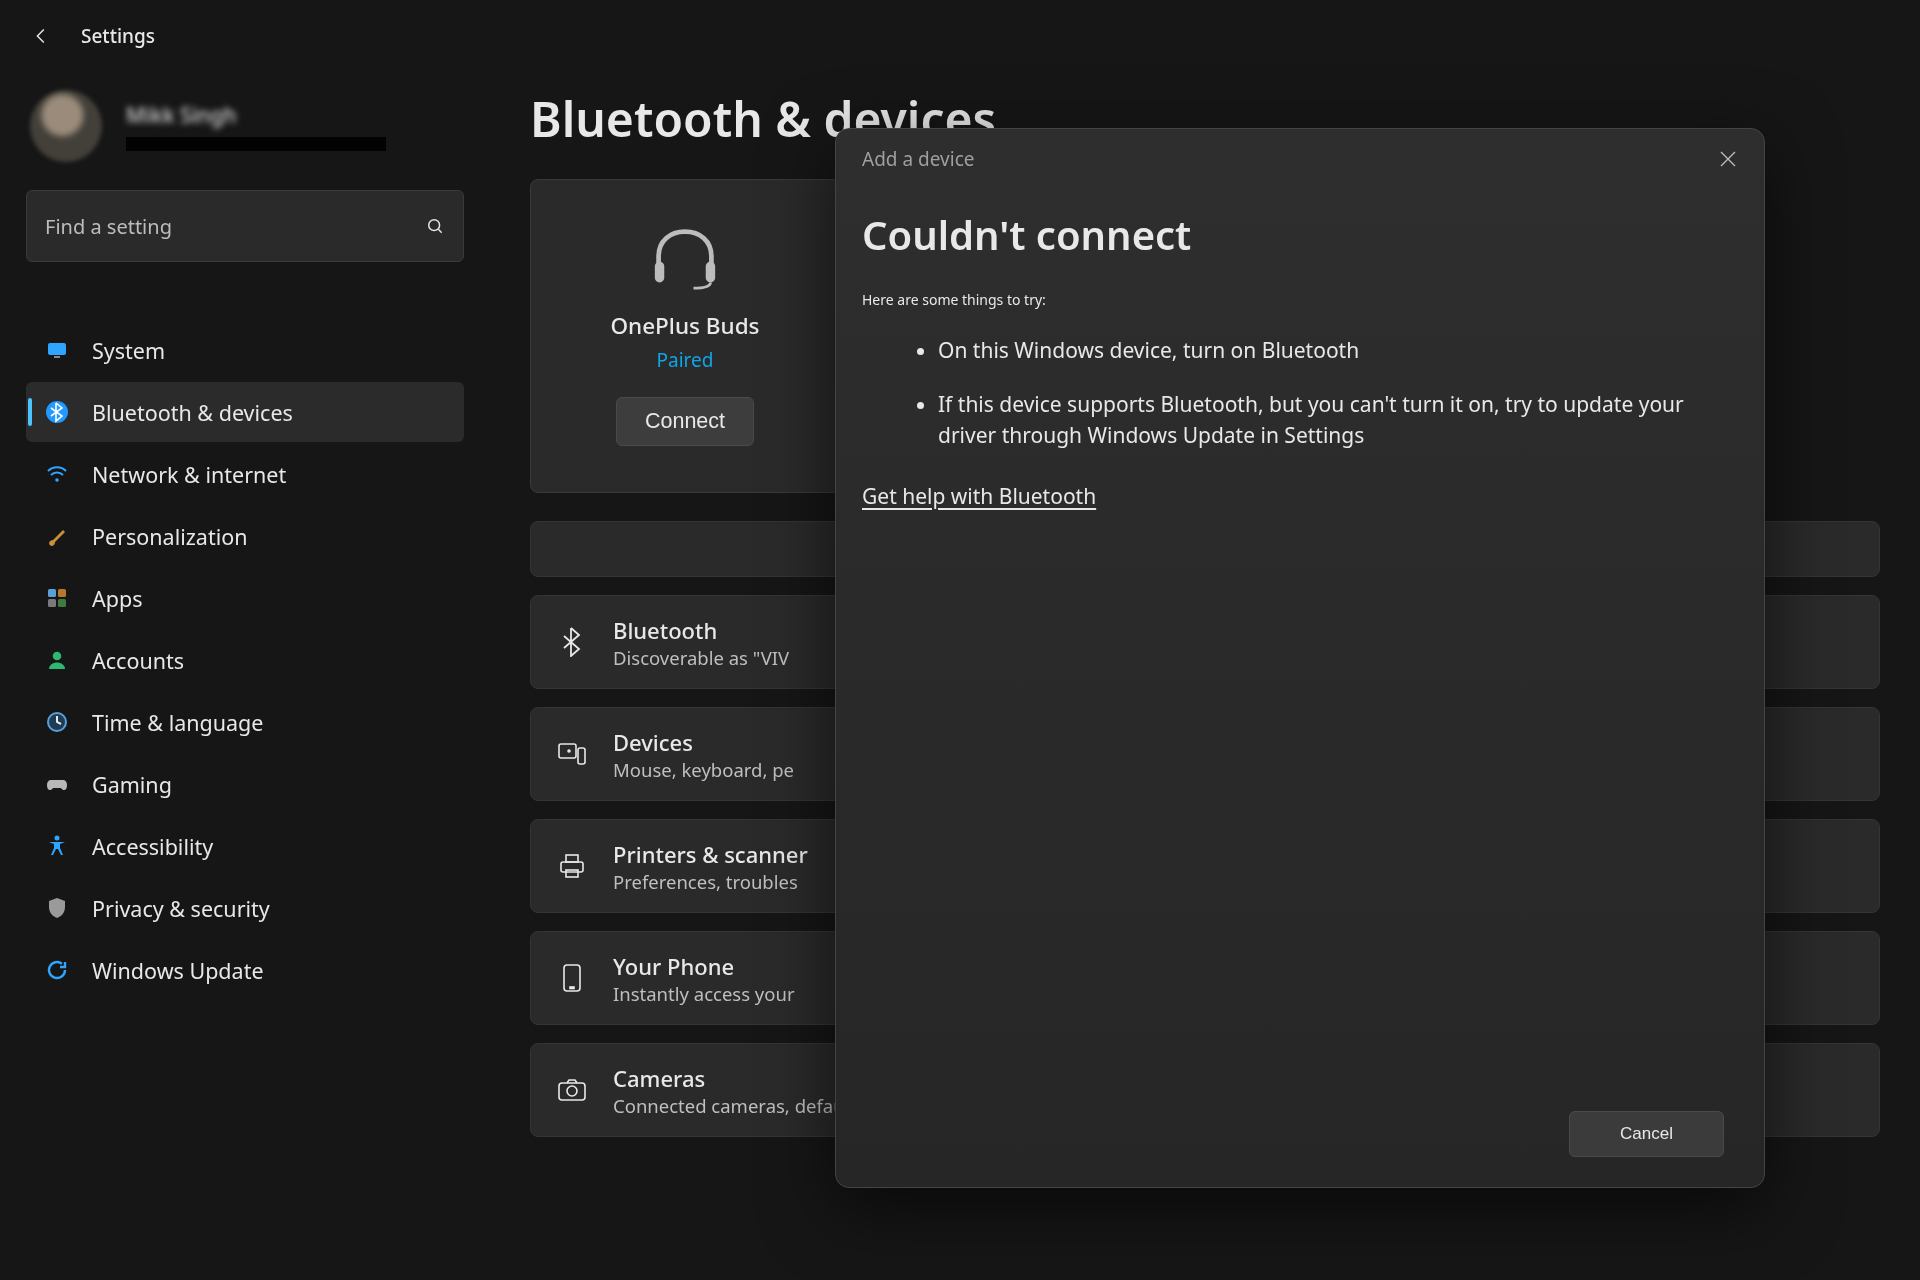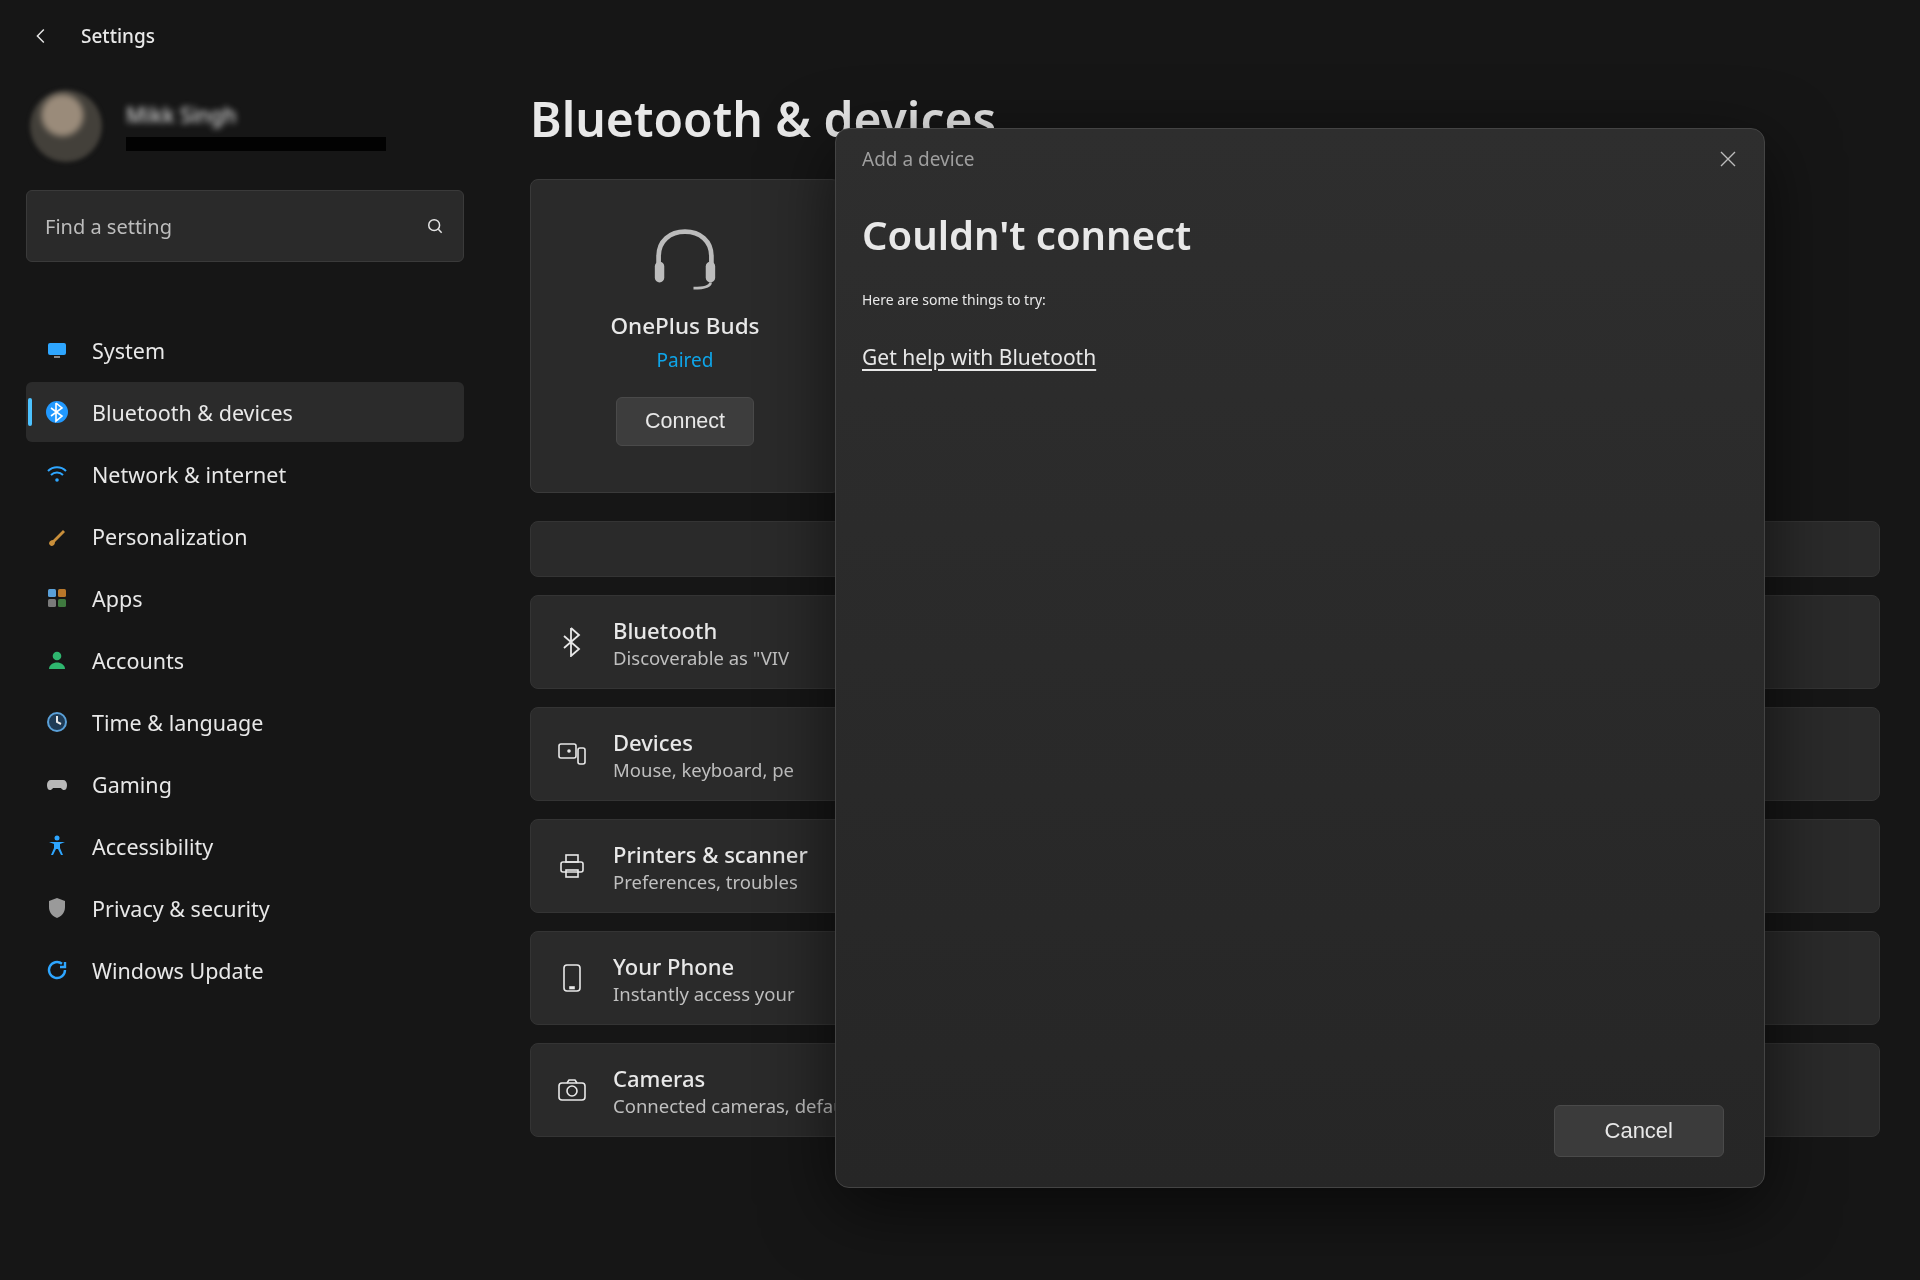--- a/index.html
+++ b/index.html
@@ -148,21 +148,21 @@
   .modal-body { padding: 14px 26px 0 26px; flex:1; }
   .modal-title { font-size:40px; font-weight:600; margin: 8px 0 28px 0; }
   .tips-intro { font-size:14px; margin-bottom: 26px; }
   .tips { padding-left: 76px; }
   .tips li { font-size:21px; line-height:1.5; margin-bottom: 22px; padding-right: 30px; }
   .help-link { font-size:21px; text-decoration: underline; text-underline-offset: 4px; display:inline-block; margin-top: 8px; cursor:pointer; }
   .modal-footer { display:flex; justify-content:flex-end; padding: 0 40px; }
   .cancel-btn {
     background:#3b3b3b; border:1px solid #4a4a4a;
     border-radius:6px; padding: 12px 50px;
-    font-size:22px; color:#e8e8e8; cursor:pointer;
+    font-size:17px; color:#e8e8e8; cursor:pointer;
   }
   svg { display:block; }
 </style>
 </head>
 <body>
 
 <div class="titlebar">
   <div class="back-btn">
     <svg width="22" height="22" viewBox="0 0 24 24" fill="none" stroke="#e5e5e5" stroke-width="1.6">
         <path d="M14 5 7 12l7 7"></path>
@@ -386,18 +386,22 @@
     <span class="crumb">Add a device</span>
     <span class="close-x">
       <svg width="18" height="18" viewBox="0 0 18 18" stroke="#bcbcbc" stroke-width="1.4">
           <path d="M2 2l14 14M16 2 2 16"></path>
         </svg>
     </span>
   </div>
   <div class="modal-body">
     <h2 class="modal-title">Couldn't connect</h2>
     <p class="tips-intro">Here are some things to try:</p>
+    <ul class="tips">
+      <li>On this Windows device, turn on Bluetooth</li>
+      <li>If this device supports Bluetooth, but you can't turn it on, try to update your driver through Windows Update in Settings</li>
+    </ul>
     <a class="help-link">Get help with Bluetooth</a>
   </div>
   <div class="modal-footer">
     <button class="cancel-btn">Cancel</button>
   </div>
 </div>
 
 </body></html>

